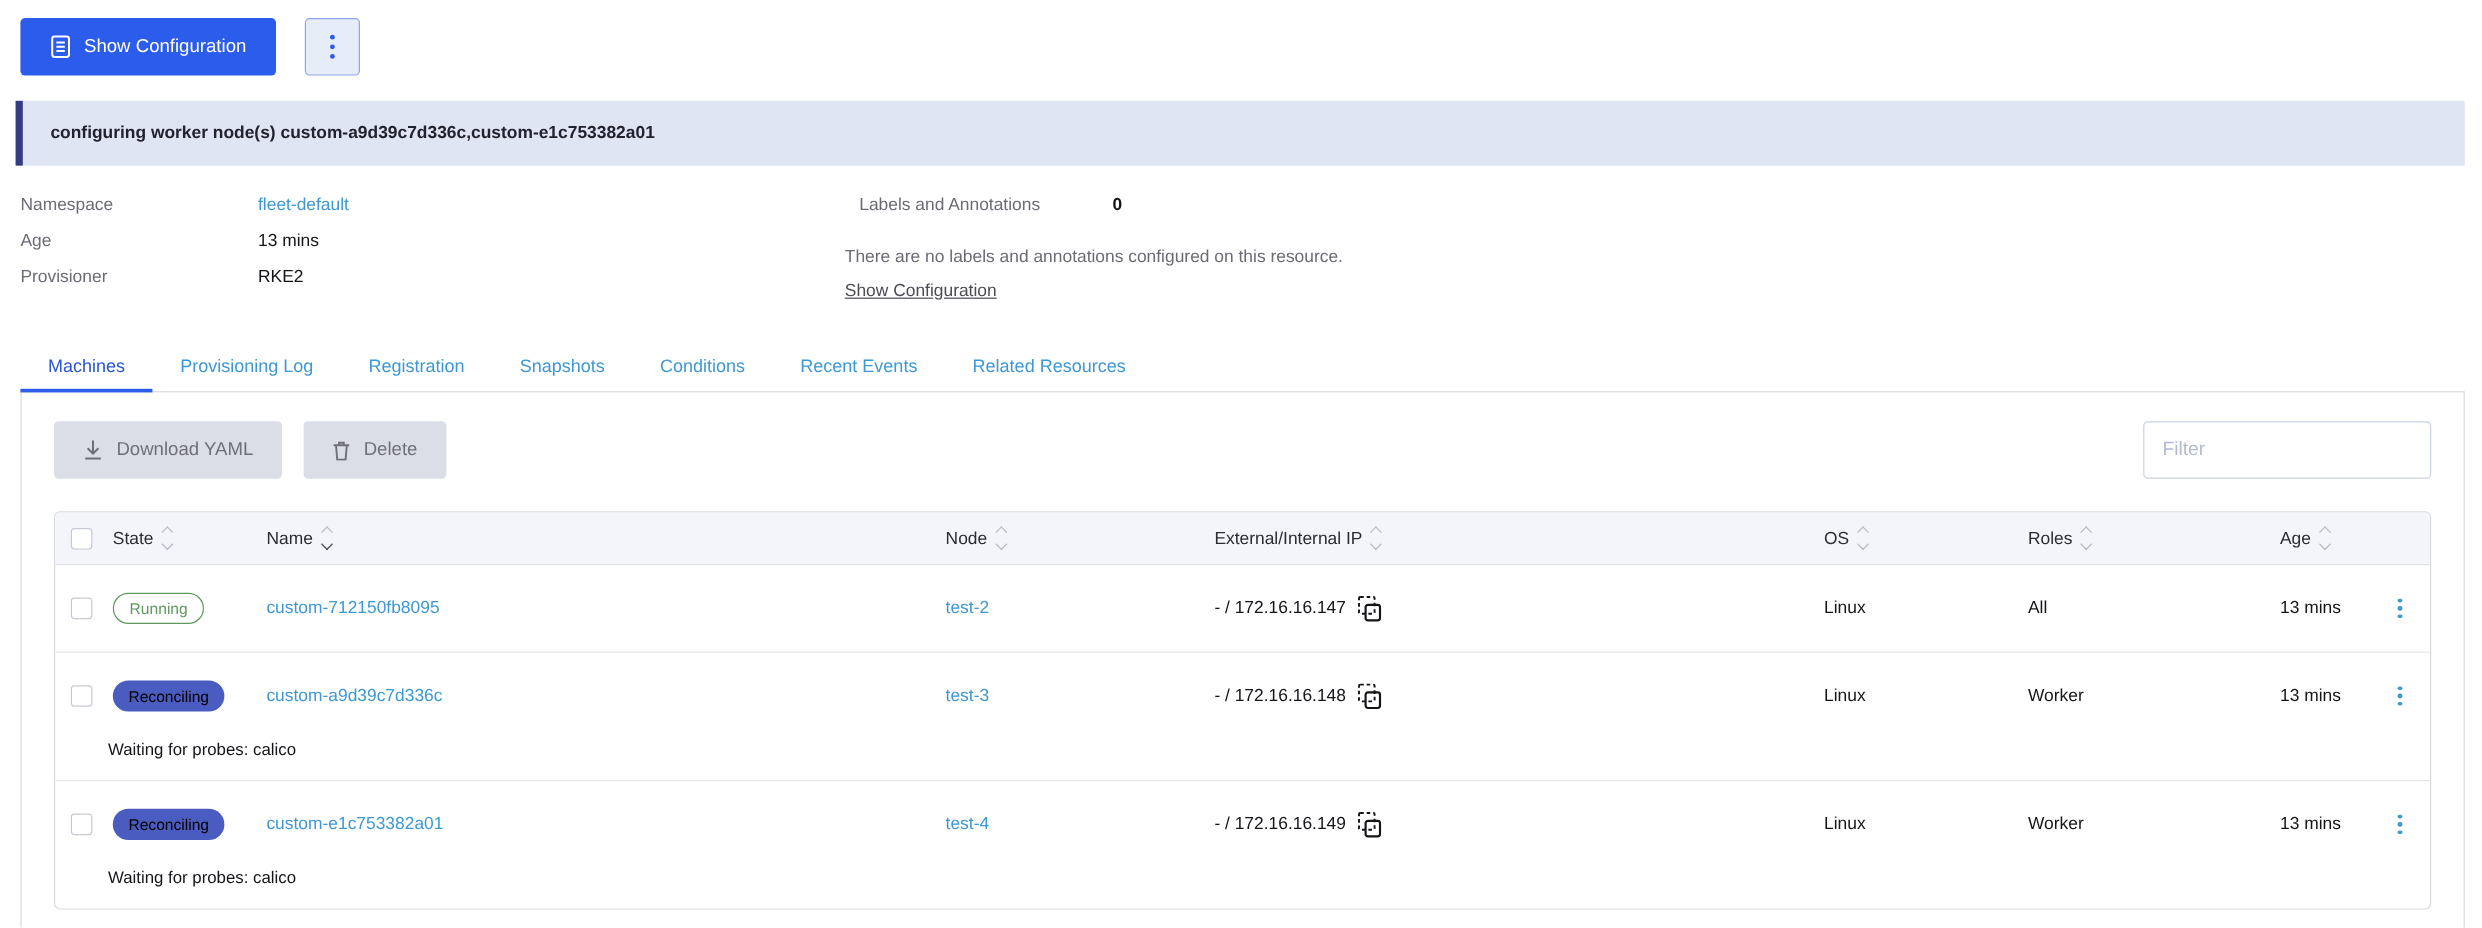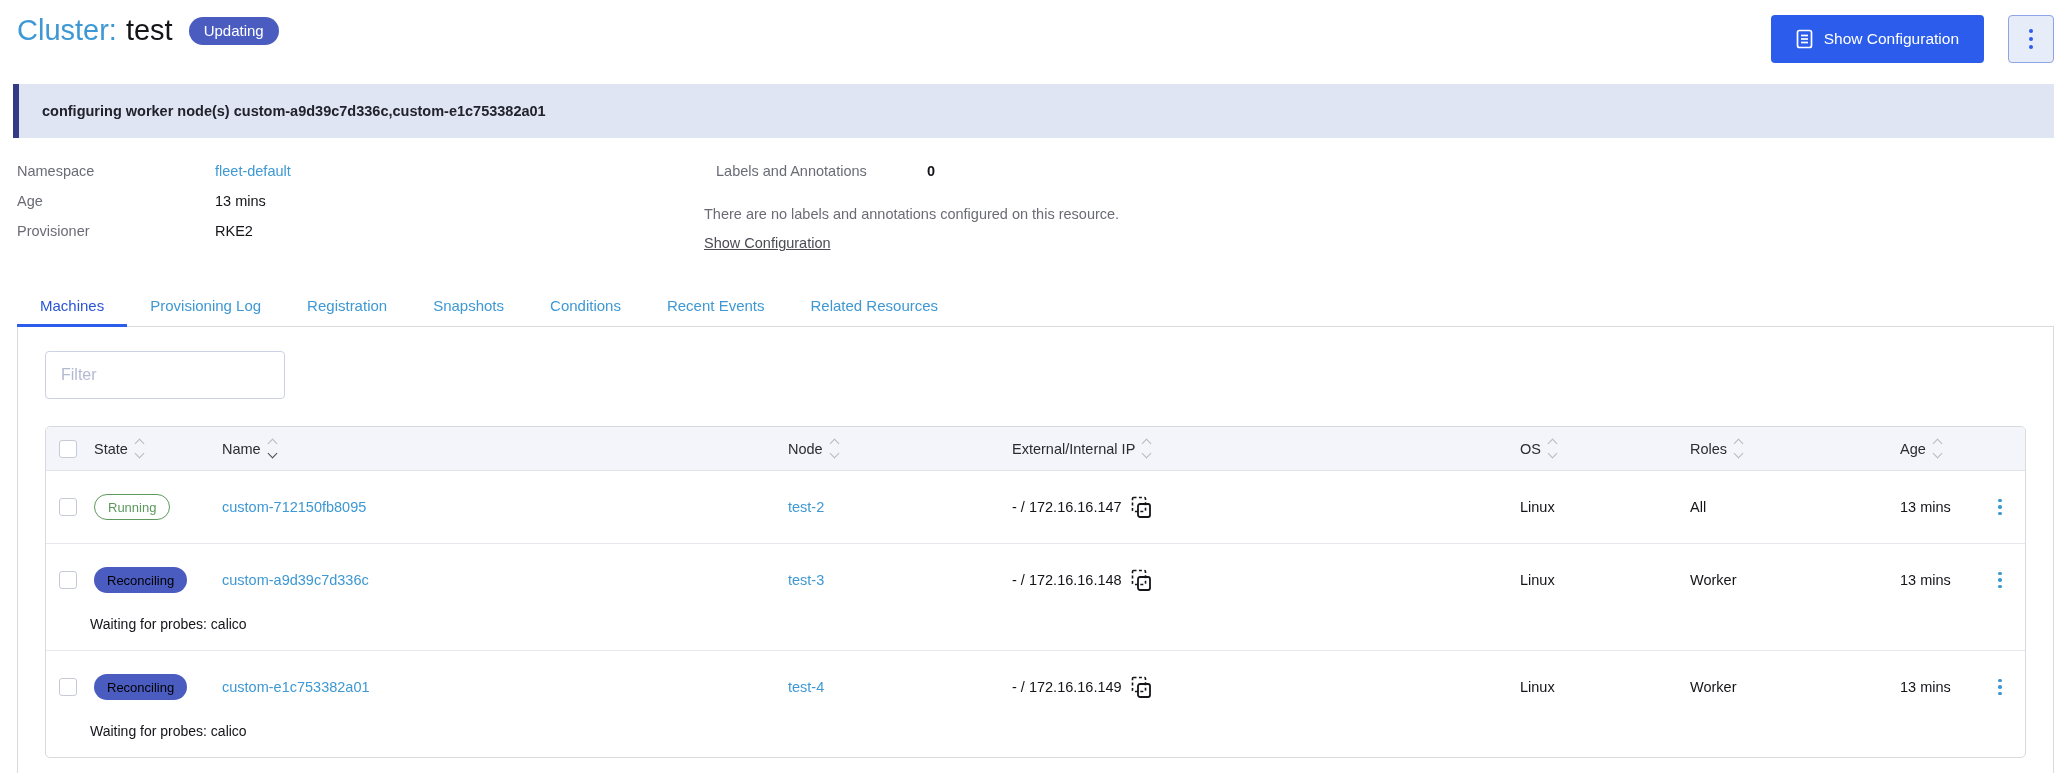--- a/index.html
+++ b/index.html
@@ -105,25 +105,20 @@
   .ip-cell { display:flex; align-items:center; gap:9px; }
   .copy-icon { cursor:pointer; display:flex; }
   .row-kebab { display:flex; flex-direction:column; gap:3px; align-items:center; justify-content:center; width:30px; height:30px; cursor:pointer; margin-left:10px; }
   .row-kebab i { background:var(--link); width:3.5px; height:3.5px; }
   .row-msg { padding:0 0 18px 44px; font-size:14px; color:#141419; }
 </style>
 </head>
 <body>
 
 <div class="top-bar">
-  <div class="title">
-    <span class="prefix">Cluster:</span>
-    <span class="name">test</span>
-    <span class="badge-updating">Updating</span>
-  </div>
   <div class="header-actions">
     <button class="btn-primary">
       <span style="display:flex;">
         <svg width="17" height="20" viewBox="0 0 17 20" fill="none" stroke="#fff" stroke-width="1.7">
           <rect x="1.5" y="1.5" width="14" height="17" rx="2"></rect>
           <line x1="5" y1="6.5" x2="12" y2="6.5"></line>
           <line x1="5" y1="10" x2="12" y2="10"></line>
           <line x1="5" y1="13.5" x2="12" y2="13.5"></line>
         </svg>
       </span>
@@ -171,20 +166,42 @@
     <div class="tab">Provisioning Log</div>
     <div class="tab">Registration</div>
     <div class="tab">Snapshots</div>
     <div class="tab">Conditions</div>
     <div class="tab">Recent Events</div>
     <div class="tab">Related Resources</div>
   </div>
 
 <div class="panel">
   <div class="toolbar">
+    <div class="toolbar-left">
+      <button class="btn-gray">
+        <span style="display:flex;">
+          <svg width="17" height="18" viewBox="0 0 17 18" fill="none" stroke="#6f6f7a" stroke-width="1.7">
+            <line x1="8.5" y1="1" x2="8.5" y2="11"></line>
+            <polyline points="4,7.5 8.5,12 13,7.5"></polyline>
+            <line x1="2" y1="16" x2="15" y2="16"></line>
+          </svg>
+        </span>
+        <span>Download YAML</span>
+      </button>
+      <button class="btn-gray">
+        <span style="display:flex;">
+          <svg width="15" height="17" viewBox="0 0 15 17" fill="none" stroke="#6f6f7a" stroke-width="1.6">
+            <line x1="1" y1="4" x2="14" y2="4"></line>
+            <path d="M5.5 4 V2 h4 v2"></path>
+            <path d="M3 4 l1 12 h7 l1-12"></path>
+          </svg>
+        </span>
+        <span>Delete</span>
+      </button>
+    </div>
     <input class="filter-input" type="text" value="" placeholder="Filter" style="">
   </div>
 
   <div class="table-wrap">
     <div class="grid-row thead">
       <div class="th">
         <div class="checkbox"></div>
       </div>
 
     <div class="th cell-pad">

